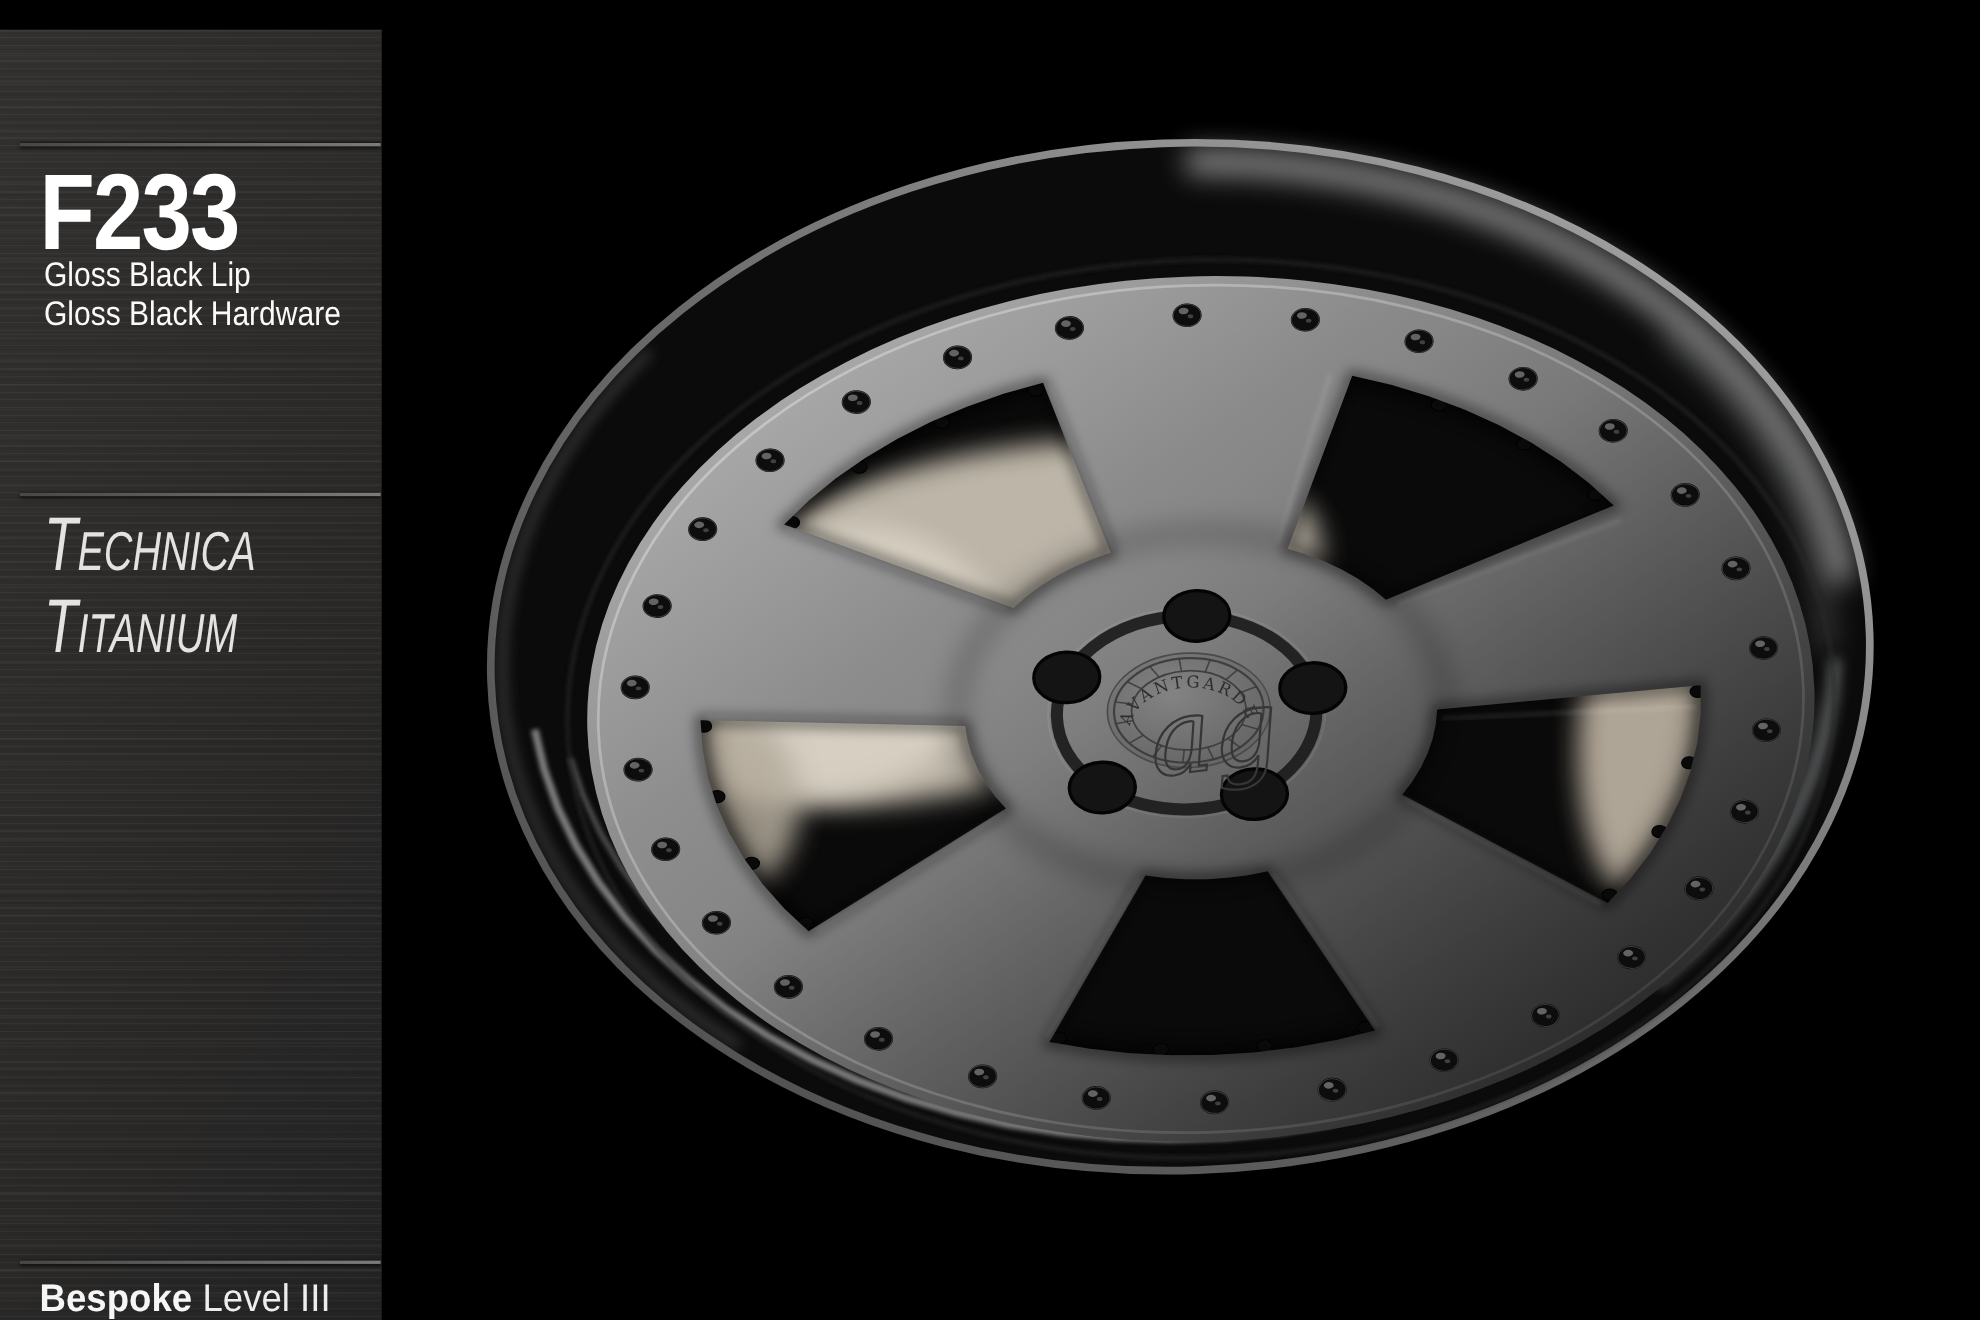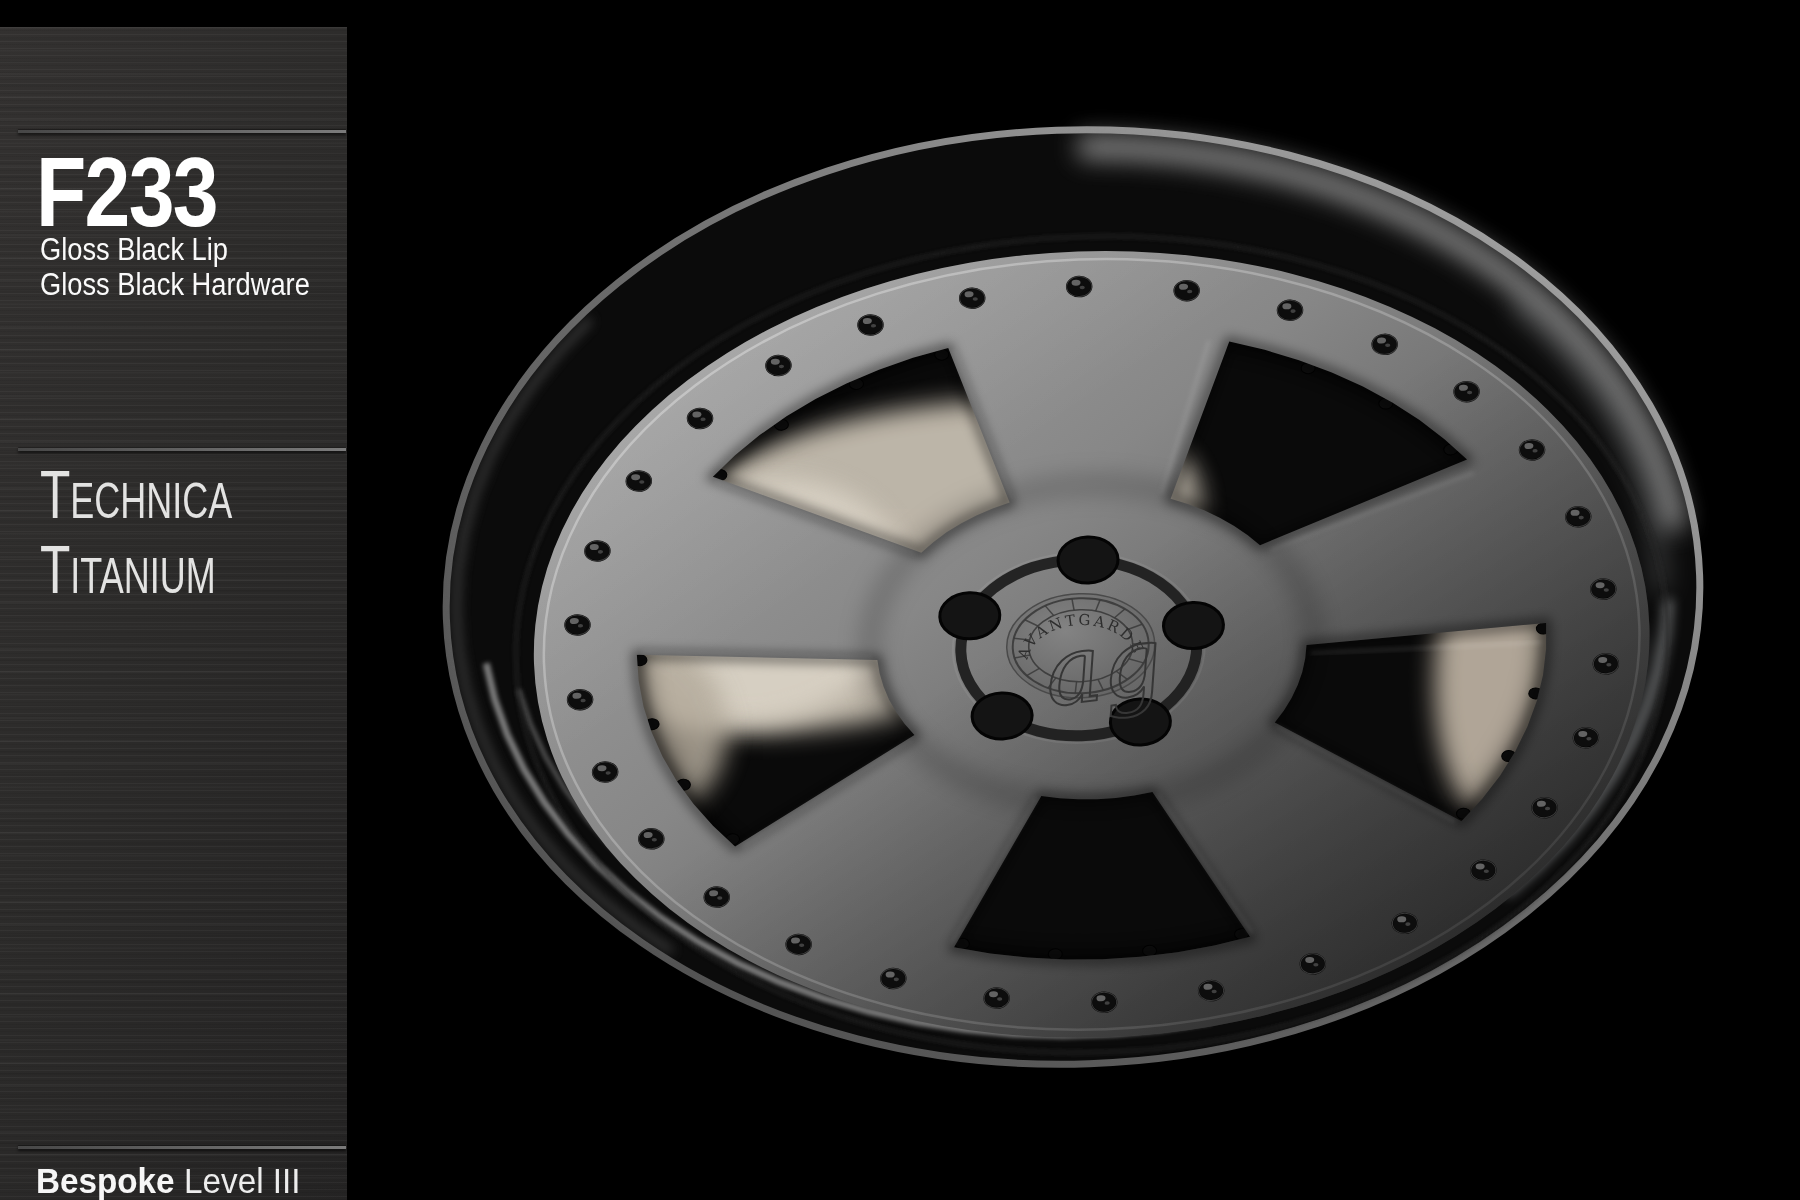--- a/index.html
+++ b/index.html
@@ -15,21 +15,21 @@
   }
   .rule{position:absolute;left:18px;width:328px;height:3px;
         background:linear-gradient(90deg,#474747,#7b7b7b);
         box-shadow:0 2px 3px rgba(0,0,0,.65), 0 -1px 1px rgba(0,0,0,.4);}
   .r1{top:103px}.r2{top:421px}.r3{top:1119px}
   .model{position:absolute;left:36px;top:116px;margin:0;color:#ffffff;
          font-size:98px;font-weight:bold;letter-spacing:-2px;line-height:1;
          transform:scaleX(.84);transform-origin:left top;white-space:nowrap;}
   .finish{position:absolute;left:40px;top:205px;color:#fafafa;font-size:31px;
           line-height:35px;transform:scaleX(.88);transform-origin:left top;white-space:nowrap;}
-  .series{position:absolute;left:40px;top:430px;color:#e3e3e2;}
+  .series{position:absolute;left:40px;top:430px;color:#e3e3e2;font-style:italic;}
   .sline{height:75px;line-height:75px;white-space:nowrap;
          transform:scaleX(.72);transform-origin:left top;}
   .lead{font-size:69px;}
   .rest{font-size:50px;}
   .tier{position:absolute;left:36px;top:1134px;font-size:35px;color:#f6f6f6;white-space:nowrap;
         transform:scaleX(.95);transform-origin:left top;}
   .tier .b{font-weight:bold;}
   .tier .l{font-weight:normal;margin-left:10px;color:#ededed;}
 </style>
 </head>

